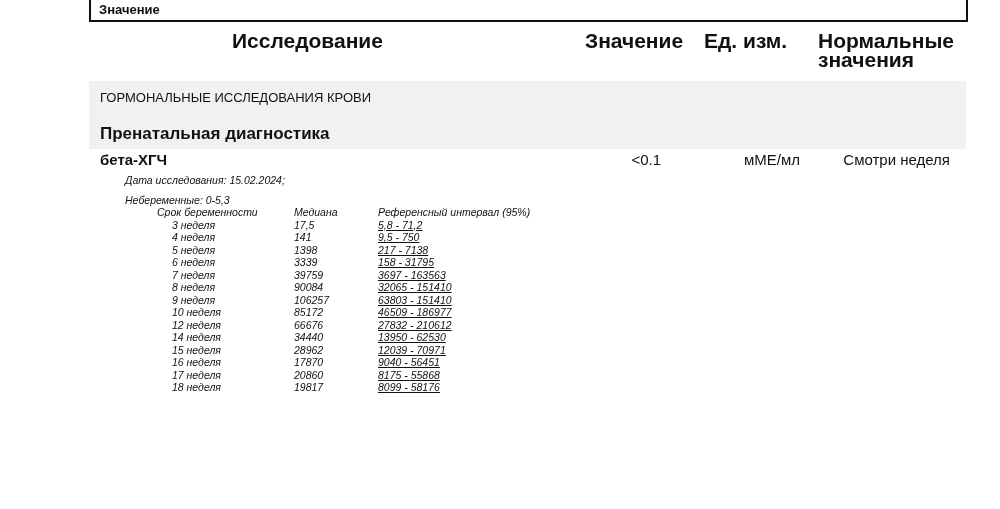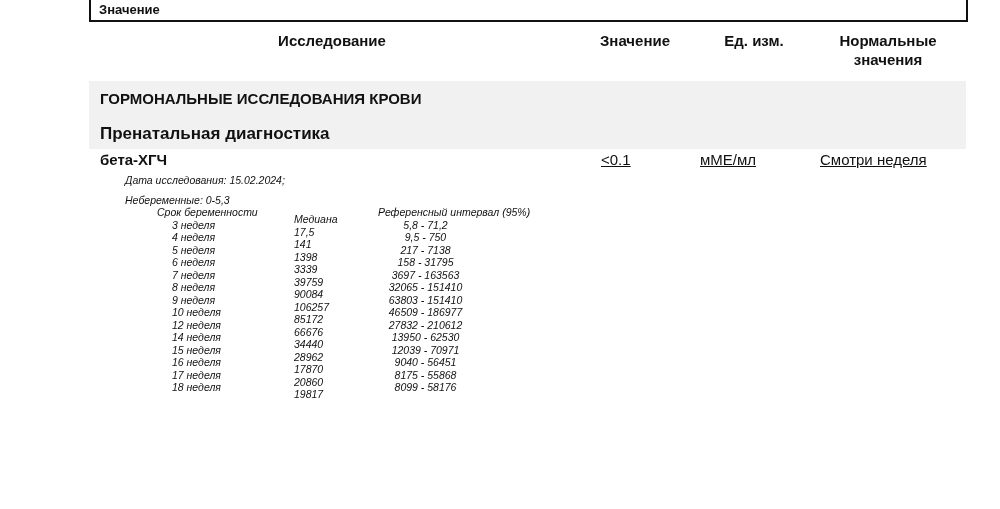--- a/index.html
+++ b/index.html
@@ -1,32 +1,32 @@
 <!DOCTYPE html>
 <html><head>
 <meta charset="utf-8">
 <style>
   html, body { margin:0; padding:0; background:#ffffff; }
   body { width:1000px; height:509px; position:relative; overflow:hidden; font-family:"Liberation Sans", sans-serif; color:#111; }
   .diag-box { position:absolute; left:89px; top:-2px; width:875px; height:22px; border:2px solid #111; border-top:none; }
   .diag-label { position:absolute; left:8px; top:4px; font-size:13px; font-weight:bold; }
-  .hdr { position:absolute; font-size:15px; font-weight:bold; text-align:center; line-height:19px; }
+  .hdr { position:absolute; font-size:21px; font-weight:bold; text-align:left; line-height:19px; }
   .section { position:absolute; left:89px; top:81px; width:877px; height:68px; background:#f1f1f1; }
-  .sec-title { position:absolute; left:11px; top:9px; font-size:15px; font-weight:bold; }
+  .sec-title { position:absolute; left:11px; top:9px; font-size:13px; font-weight:normal; }
   .sub-title { position:absolute; left:11px; top:43px; font-size:17px; font-weight:bold; }
   .test-name { position:absolute; left:100px; top:151px; font-size:15px; font-weight:bold; }
-  .val { position:absolute; top:151px; font-size:15px; text-align:left;text-decoration:underline; }
+  .val { position:absolute; top:151px; font-size:15px; text-align:right; }
   .note { position:absolute; font-size:10.5px; font-style:italic; line-height:12.5px; }
   .tbl { position:absolute; left:125px; top:206px; font-size:10.5px; font-style:italic; line-height:12.5px; }
   .tbl .row { display:flex; height:12.5px; }
   .c1 { width:137px;margin-left:32px; }
-  .c2 { width:84px;margin-top:7px; }
+  .c2 { width:84px; }
   .c3 { width:200px; }
   .row.data .c1 { padding-left:15px; width:122px; }
-  .row.data .c3 { padding-left:0; width:95px; text-align:center; }
+  .row.data .c3 { padding-left:0; width:95px; text-align:left;text-decoration:underline; }
 </style>
 </head>
 <body>
 
 <div class="diag-box">
   <span class="diag-label">Значение</span>
 </div>
 
 <div class="hdr" style="left:232px; top:31px; width:200px;">Исследование</div>
 <div class="hdr" style="left:585px; top:31px; width:100px;">Значение</div>

